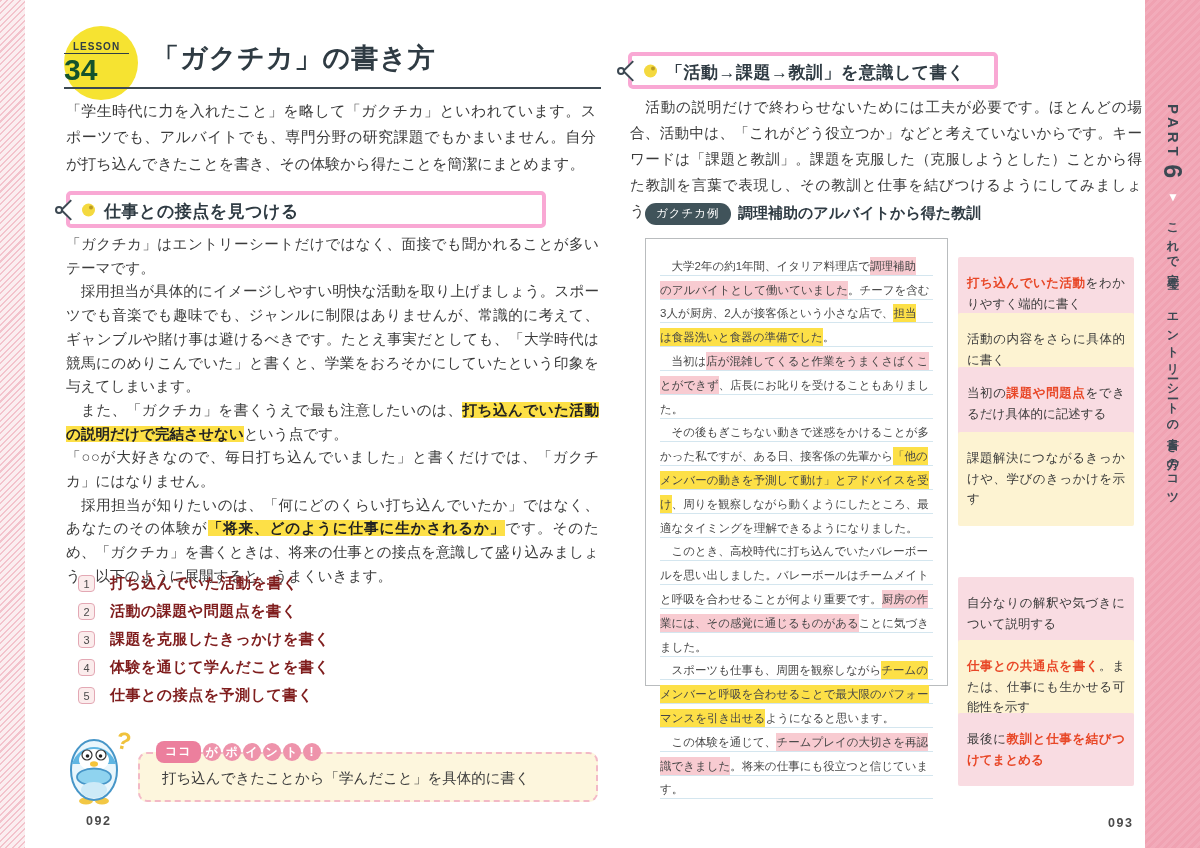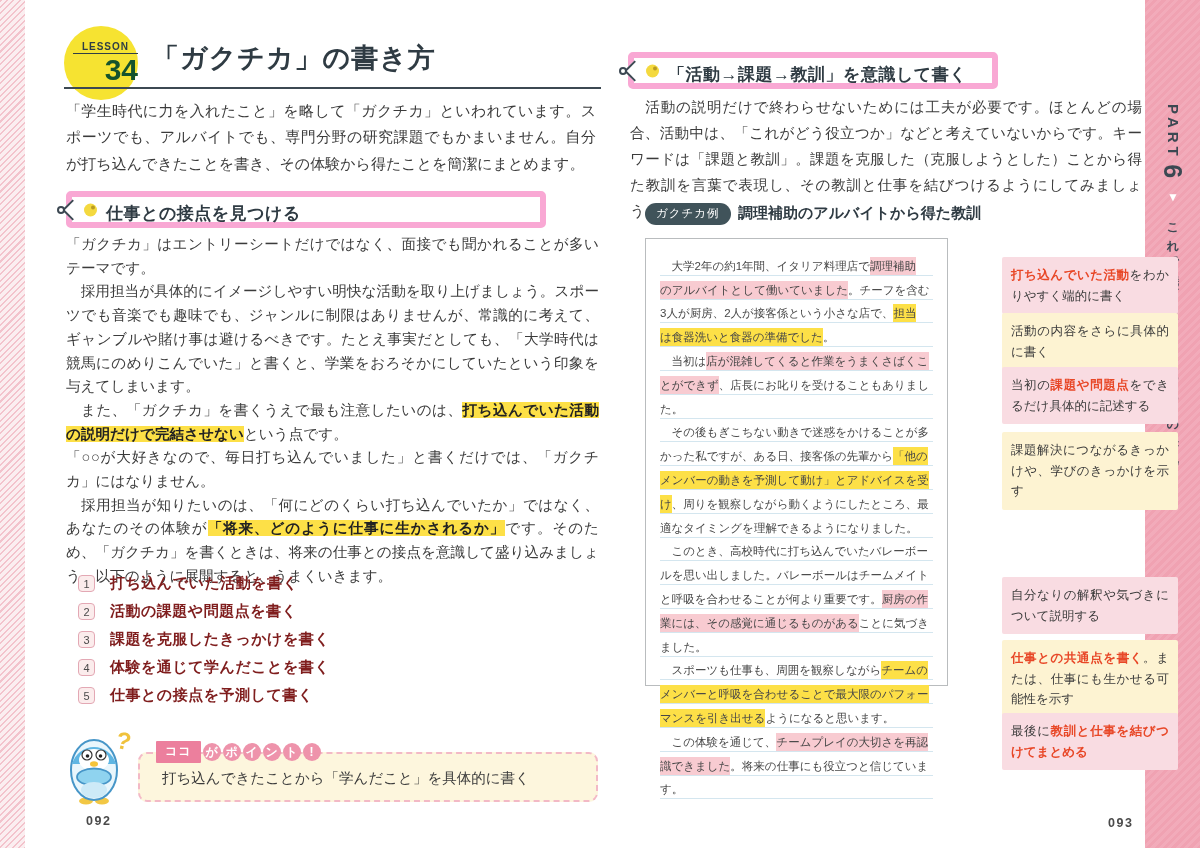--- a/index.html
+++ b/index.html
@@ -16,31 +16,31 @@
   background:repeating-linear-gradient(135deg,#f0a2b2 0 3px,#f2abba 3px 6px); }
 .part-tab { position:absolute; top:104px; left:50%; transform:translateX(-50%);
   writing-mode:vertical-rl; text-orientation:mixed; color:#3c4852; white-space:nowrap; }
 .part-en { font-size:15px; font-weight:bold; letter-spacing:4px; }
 .part-num { font-size:25px; font-weight:bold; letter-spacing:0; }
 .tab-tri { color:#ffffff; font-size:12px; margin:7px 0 2px; display:inline-block; }
 .tab-tagline { font-size:12px; font-weight:bold; letter-spacing:3px; margin-top:4px; }
 .tab-subtitle { font-size:12px; font-weight:bold; letter-spacing:3px; margin-top:15px; }
 
 .badge { position:absolute; left:64px; top:26px; width:74px; height:74px; border-radius:50%;
-  background:#f6e331; display:flex; flex-direction:column; align-items:flex-end; justify-content:center; }
+  background:#f6e331; display:flex; flex-direction:column; align-items:flex-start; justify-content:center; }
 .badge-label { font-size:10px; font-weight:bold; letter-spacing:1px; color:#2f3e46;
   border-bottom:1.5px solid #2f3e46; padding:0 9px 1px; }
 .badge-num { font-size:30px; font-weight:bold; color:#14532d; line-height:32px; }
 .lesson-title { position:absolute; left:152px; top:40px; font-size:27px; font-weight:bold;
   color:#2f3b43; letter-spacing:1px; }
 .title-rule { position:absolute; left:64px; top:87px; width:537px; height:2px; background:#3c4852; }
 .intro { position:absolute; left:66px; top:98px; width:530px; font-size:15px;
   line-height:26.3px; text-align:justify; }
 
-.tag { position:absolute; background:#fff; border:6px solid #f9a8d4; border-radius:5px; }
+.tag { position:absolute; background:#fff; border:4px solid #f9a8d4; border-radius:5px; }
 .tag::before { content:""; position:absolute; left:-7.5px; top:50%; width:13px; height:13px;
   background:#fff; border-left:2px solid #3c4852; border-bottom:2px solid #3c4852;
   transform:translateY(-50%) rotate(45deg); }
 .tag-ring { position:absolute; left:-15px; top:50%; transform:translateY(-50%); width:8px; height:8px;
   border:2px solid #3c4852; border-radius:50%; background:#fff; }
 .tag-dot { position:absolute; left:12px; top:50%; transform:translateY(-50%); width:13px; height:13px;
   background:#f4d93f; border-radius:50%; }
 .tag-dot::after { content:""; position:absolute; right:2px; top:2px; width:4px; height:4px;
   background:#b99b23; border-radius:50%; }
 .tag-text { display:block; margin-left:34px; line-height:33px; font-size:17px;
@@ -58,39 +58,39 @@
 .steps { position:absolute; left:78px; top:575px; }
 .step-row { display:flex; align-items:center; gap:15px; height:17px; margin-bottom:11px; }
 .step-num { width:17px; height:17px; border:1px solid #e3a8b4; background:#fbecec; border-radius:4px;
   color:#4a4a4a; font-size:11px; display:flex; align-items:center; justify-content:center; flex:none; }
 .step-label { color:#7f1d1d; font-weight:bold; font-size:15px; letter-spacing:.5px; }
 
 .pt-box { position:absolute; left:138px; top:752px; width:460px; height:50px;
   background:#fdf6dd; border:2px dashed #f3b9c6; border-radius:9px; }
 .pt-label { position:absolute; left:156px; top:741px; display:flex; align-items:center; gap:2px; }
 .pt-head { background:#ec7f9d; color:#fff; font-weight:bold; font-size:12px;
-  padding:2px 9px 3px; border-radius:1px; letter-spacing:1px; }
+  padding:2px 9px 3px; border-radius:8px; letter-spacing:1px; }
 .pt-char { width:18px; height:18px; border-radius:50%; background:#ee93ab; color:#fff;
   font-weight:bold; font-size:12px; display:flex; align-items:center; justify-content:center; }
 .pt-text { position:absolute; left:162px; top:769px; font-size:14.5px; color:#3b3b3b; }
 .penguin { position:absolute; left:60px; top:726px; }
 
 .body-right { position:absolute; left:630px; top:94px; width:512px; font-size:14.6px;
   line-height:26px; text-align:justify; }
 .ex-badge { position:absolute; left:645px; top:203px; background:#40535a; color:#fff;
   font-size:11.5px; padding:3px 11px 4px; border-radius:11px; letter-spacing:1px; }
 .ex-title { position:absolute; left:738px; top:204px; font-size:15px; font-weight:bold; color:#2f3b43; }
 .ex-box { position:absolute; left:645px; top:238px; width:303px; height:448px;
   background:#fff; border:1px solid #b9bcbe; padding:13px 14px 0; }
 .exline { height:23.8px; border-bottom:1px solid #d4e6ef; display:flex; align-items:flex-end;
   white-space:nowrap; overflow:hidden; font-size:11.5px; color:#474747; }
 .exline span { display:inline-block; padding:2px 0 1px; }
 
-.annot { position:absolute; left:958px; width:176px; padding:8px 9px; font-size:12.5px;
-  line-height:20.5px; color:#3b3b3b; border-radius:2px; text-align:justify;margin-left:44px; }
+.annot { position:absolute; left:958px; width:176px; padding:16px 9px; font-size:12.5px;
+  line-height:20.5px; color:#3b3b3b; border-radius:2px; text-align:justify; }
 .annot.pink { background:#f9dce2; }
 .annot.yellow { background:#fdf3d2; }
 
 .pgnum { position:absolute; font-size:12.5px; color:#4a4a4a; letter-spacing:1.5px;font-weight:bold; }
 #pg-left { left:86px; top:814px; }
 #pg-right { left:1108px; top:816px; }
 </style>
 </head>
 <body>
 

